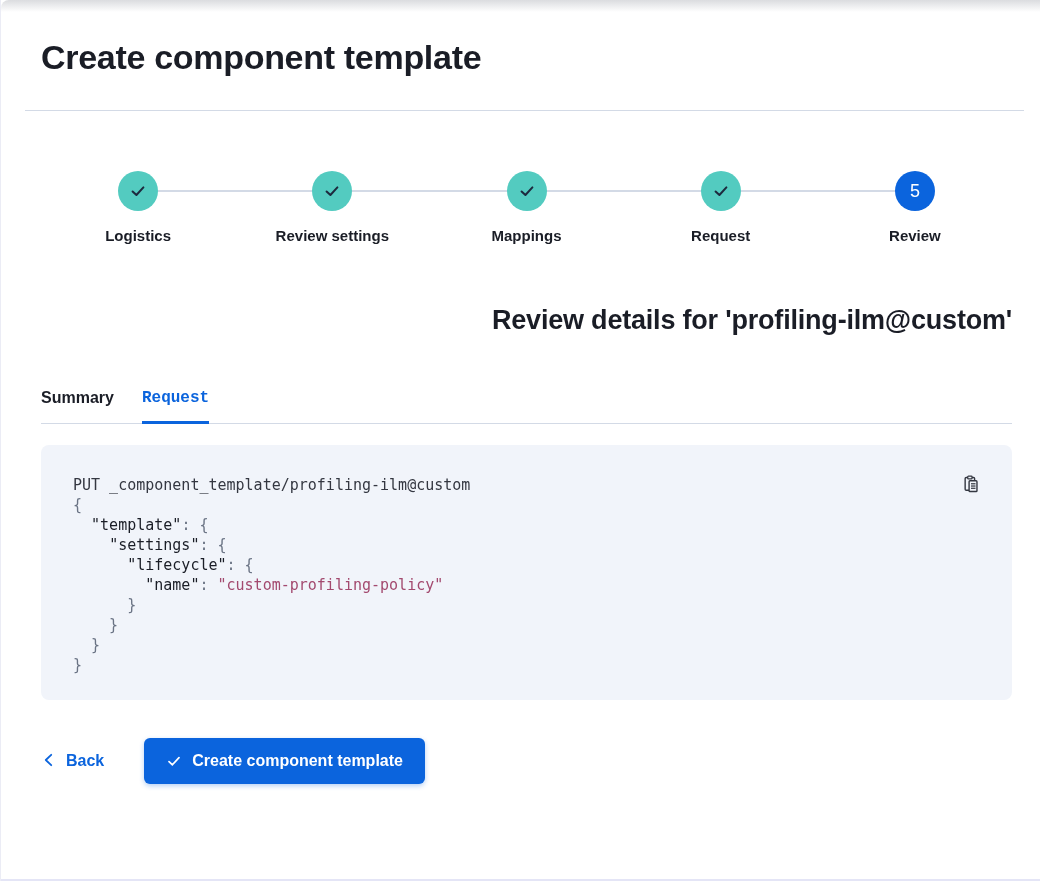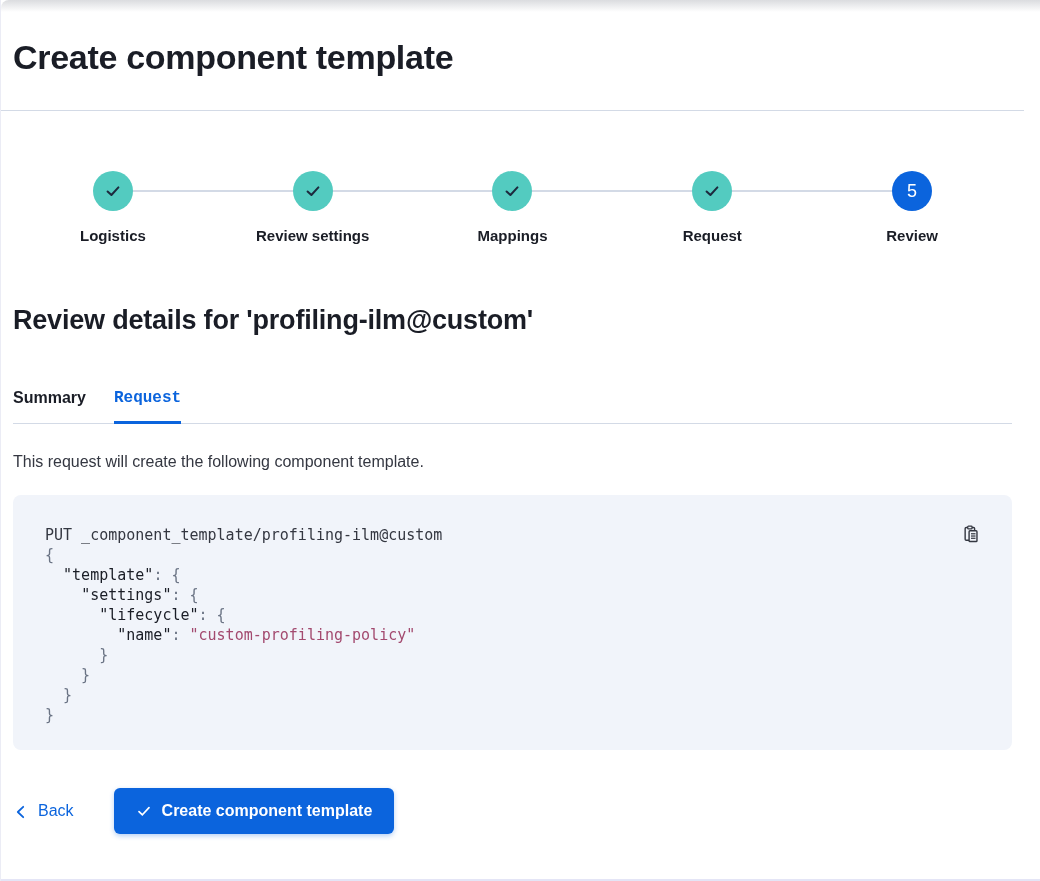--- a/index.html
+++ b/index.html
@@ -10,21 +10,21 @@
     color:var(--text);
     border-left:1px solid #ebecf5;
     box-sizing:border-box;
   }
   .top-shadow{
     position:absolute;top:0;left:0;right:0;height:12px;
     background:linear-gradient(to bottom, rgba(90,95,110,0.22), rgba(90,95,110,0));
     border-top-left-radius:8px;
     pointer-events:none;
   }
-  .content{padding:36px 28px 0 12px;}
+  .content{padding:36px 28px 0 40px;}
 
   .page-title{
     margin:0;
     font-size:34px;line-height:42px;font-weight:700;color:var(--heading);
     letter-spacing:-0.3px;
   }
   .title-divider{
     margin:32px -12px 0 -16px;height:0;
     border:none;border-top:1px solid var(--divider);
   }
@@ -49,20 +49,21 @@
   .step-circle.current{background:var(--primary);color:#fff;font-size:18px;font-weight:500;}
   .step-label{
     margin-top:14px;font-size:15px;font-weight:700;color:var(--heading);
     line-height:22px;
   }
 
   .review-heading{
     margin:54px 0 0 0;
     font-size:27px;line-height:38px;font-weight:700;color:var(--heading);
     letter-spacing:-0.2px;
+    text-align:right;
   }
 
   
   .tabs{
     display:flex;margin-top:48px;border-bottom:1px solid var(--divider);
   }
   .tab{
     background:none;border:none;padding:0 0 12px 0;margin:0 28px 0 0;cursor:pointer;
     font-family:inherit;font-size:16px;font-weight:700;color:var(--heading);
     border-bottom:3px solid transparent;margin-bottom:-1px;line-height:22px;
@@ -89,23 +90,23 @@
   .tok-punct{color:var(--code_punct);}
   .tok-string{color:var(--code_string);}
   .copy-button{
     position:absolute;top:28px;right:30px;
     background:none;border:none;padding:2px;cursor:pointer;line-height:0;
   }
 
   
   .footer-actions{display:flex;align-items:center;margin-top:38px;}
   .back-button{
-    display:flex;align-items:flex-end;gap:9px;
+    display:flex;align-items:flex-start;gap:9px;
     background:none;border:none;padding:0;cursor:pointer;font-family:inherit;
-    color:var(--primary);font-size:16px;font-weight:400;
+    color:var(--primary);font-size:16px;font-weight:700;
   }
   .create-button{
     margin-left:40px;
     display:flex;align-items:center;gap:10px;
     background:var(--primary);color:#fff;border:none;cursor:pointer;
     font-family:inherit;font-size:16px;font-weight:600;
     height:46px;padding:0 22px;border-radius:6px;
     box-shadow:0 2px 5px rgba(11,100,221,0.3);
   }
   .bottom-divider{
@@ -163,21 +164,20 @@
       </button>
     </div>
 
   <h2 class="review-heading">Review details for 'profiling-ilm@custom'</h2>
 
   <div class="tabs">
     <button class="tab">Summary</button>
     <button class="tab active">Request</button>
   </div>
 
-  <p class="request-description">This request will create the following component template.</p>
 
   <div class="code-block">
     <div class="code-lines"><div class="code-line"><span class="tok-plain">PUT _component_template/profiling-ilm@custom</span></div><div class="code-line"><span class="tok-punct">{</span></div><div class="code-line"><span class="tok-plain">  </span><span class="tok-key">"template"</span><span class="tok-punct">: {</span></div><div class="code-line"><span class="tok-plain">    </span><span class="tok-key">"settings"</span><span class="tok-punct">: {</span></div><div class="code-line"><span class="tok-plain">      </span><span class="tok-key">"lifecycle"</span><span class="tok-punct">: {</span></div><div class="code-line"><span class="tok-plain">        </span><span class="tok-key">"name"</span><span class="tok-punct">: </span><span class="tok-string">"custom-profiling-policy"</span></div><div class="code-line"><span class="tok-punct">      }</span></div><div class="code-line"><span class="tok-punct">    }</span></div><div class="code-line"><span class="tok-punct">  }</span></div><div class="code-line"><span class="tok-punct">}</span></div></div>
     <button class="copy-button" title="">
       <span>
         <svg width="18" height="18" viewBox="0 0 16 16">
           <rect x="2.8" y="2.2" width="8.4" height="11.4" rx="1" fill="none" stroke="#343741" stroke-width="1.25"></rect>
           <rect x="5.1" y="1" width="3.8" height="2.5" rx="0.6" fill="#f1f4fa" stroke="#343741" stroke-width="1.1"></rect>
           <rect x="6.3" y="5.1" width="7" height="9.6" rx="0.8" fill="#f1f4fa" stroke="#343741" stroke-width="1.25"></rect>
           <line x1="8" y1="7.8" x2="12" y2="7.8" stroke="#343741" stroke-width="1.1"></line>

